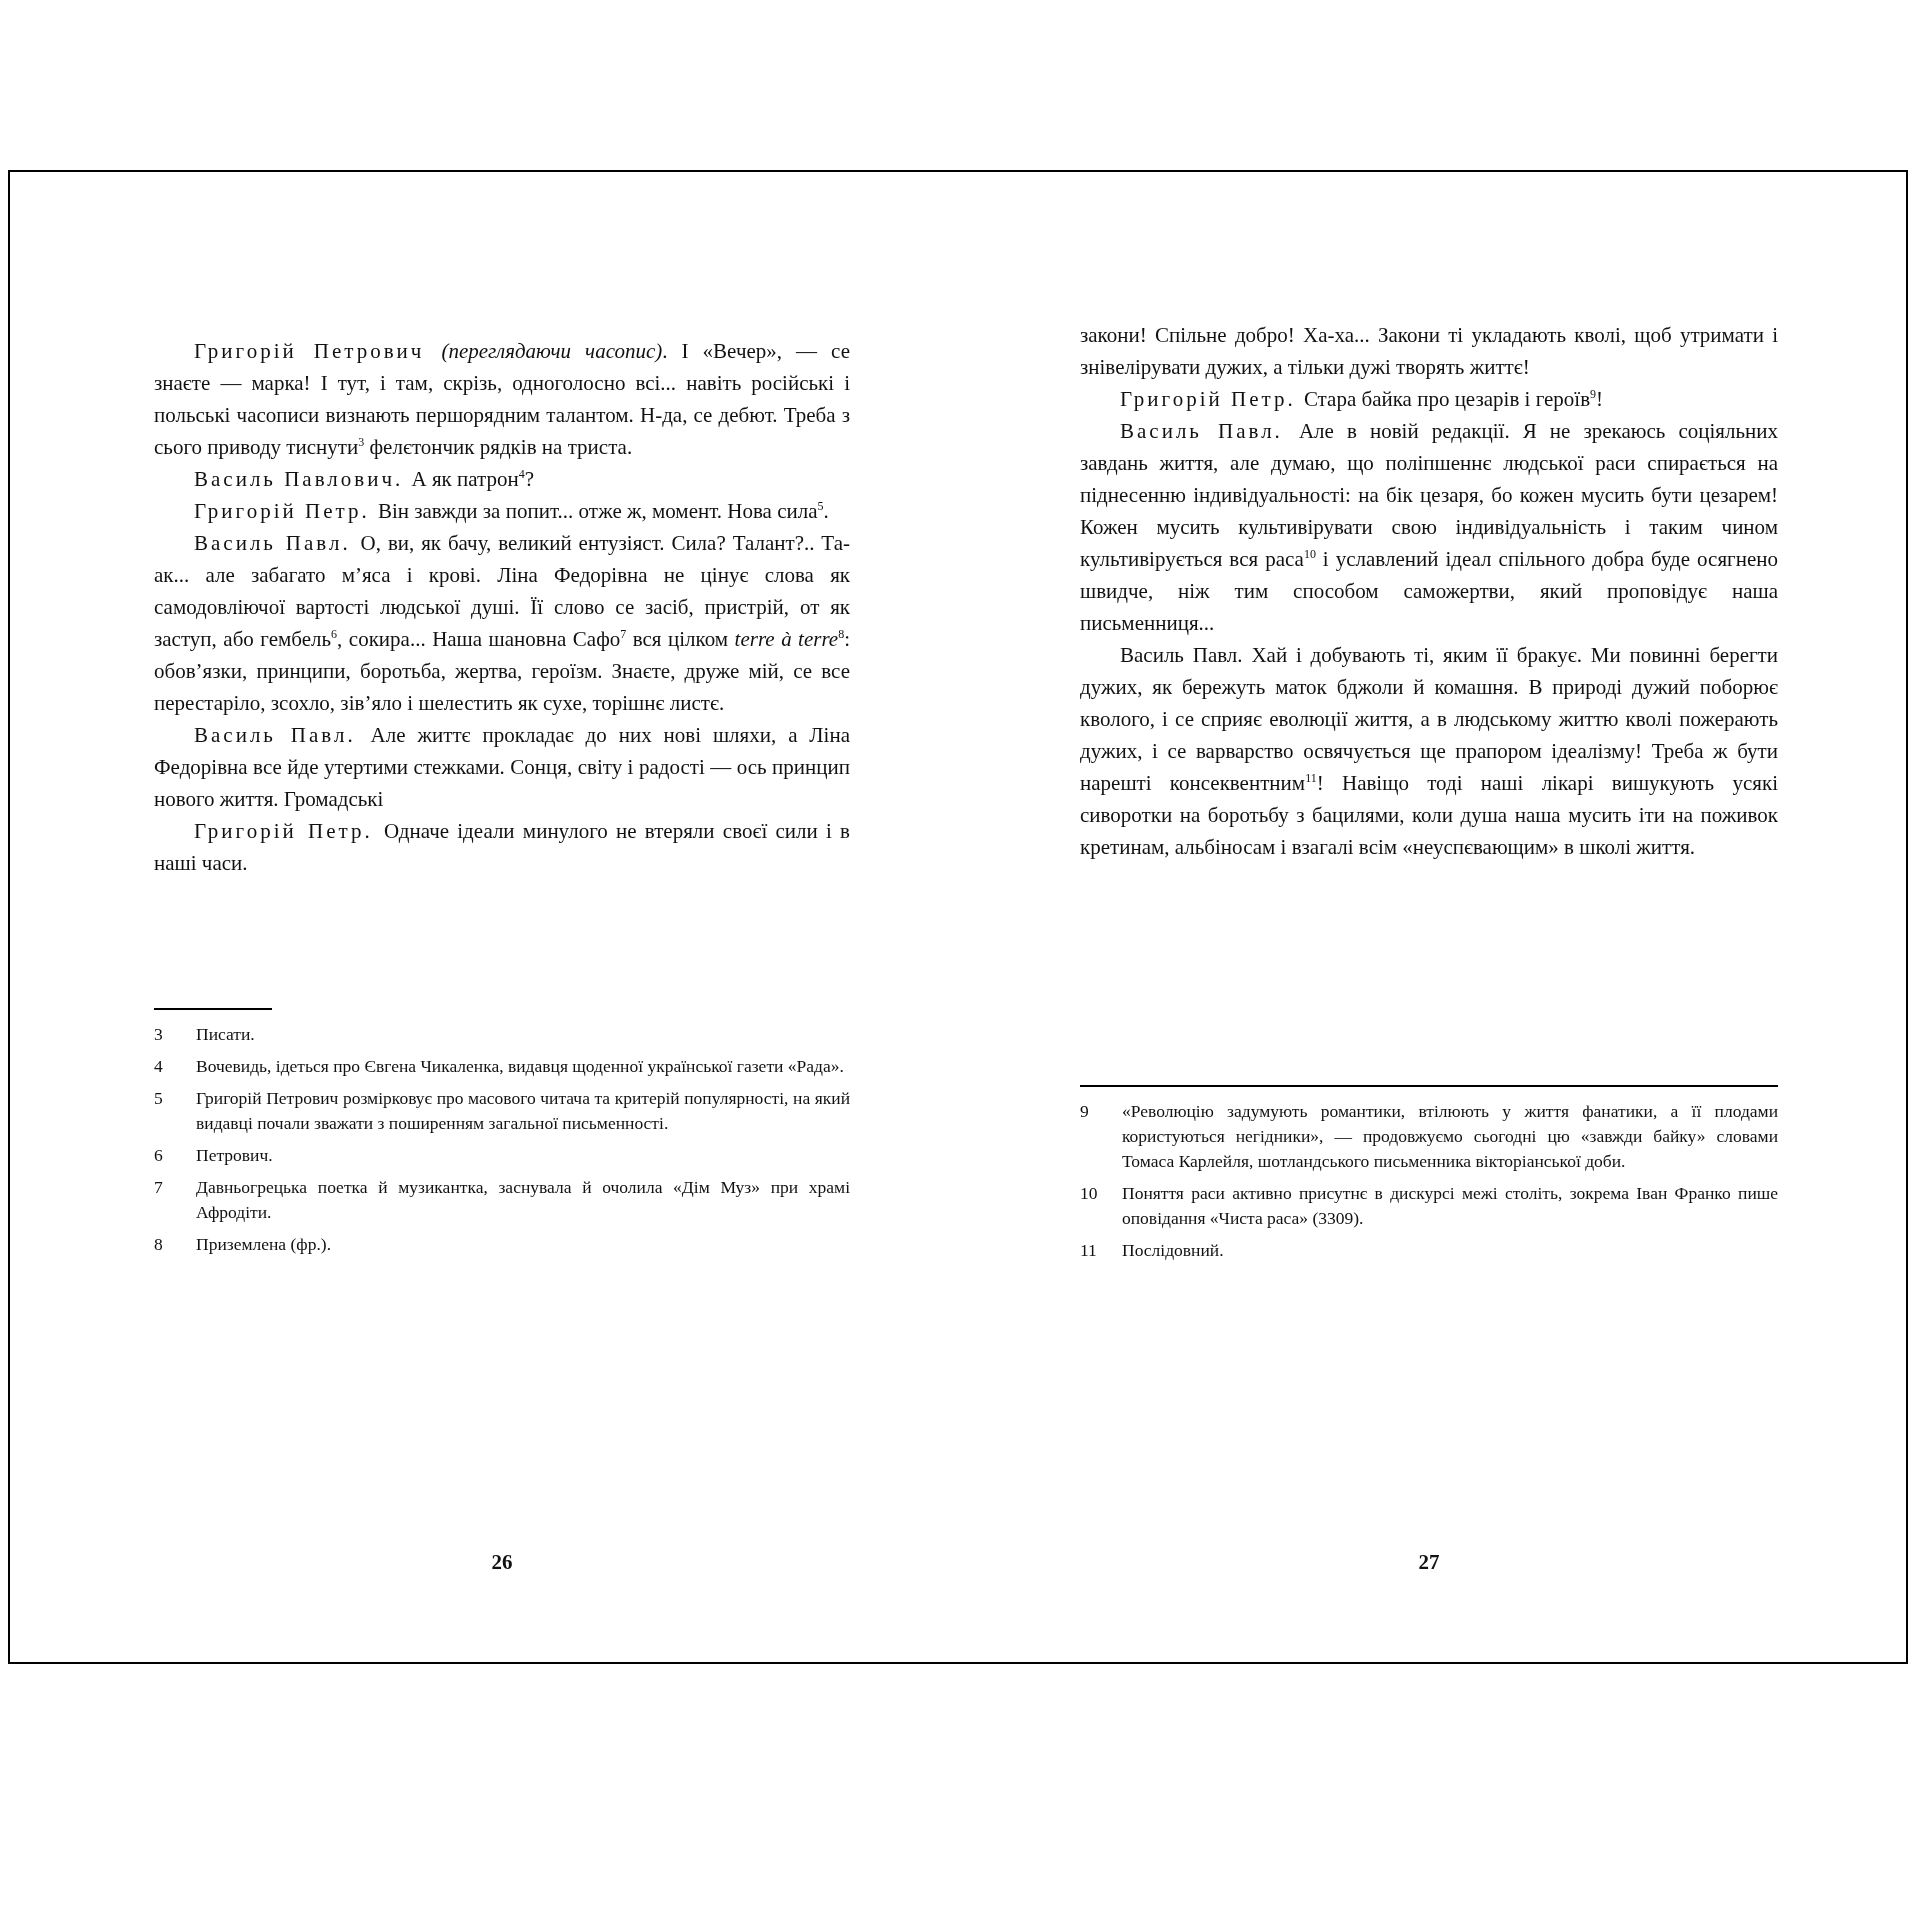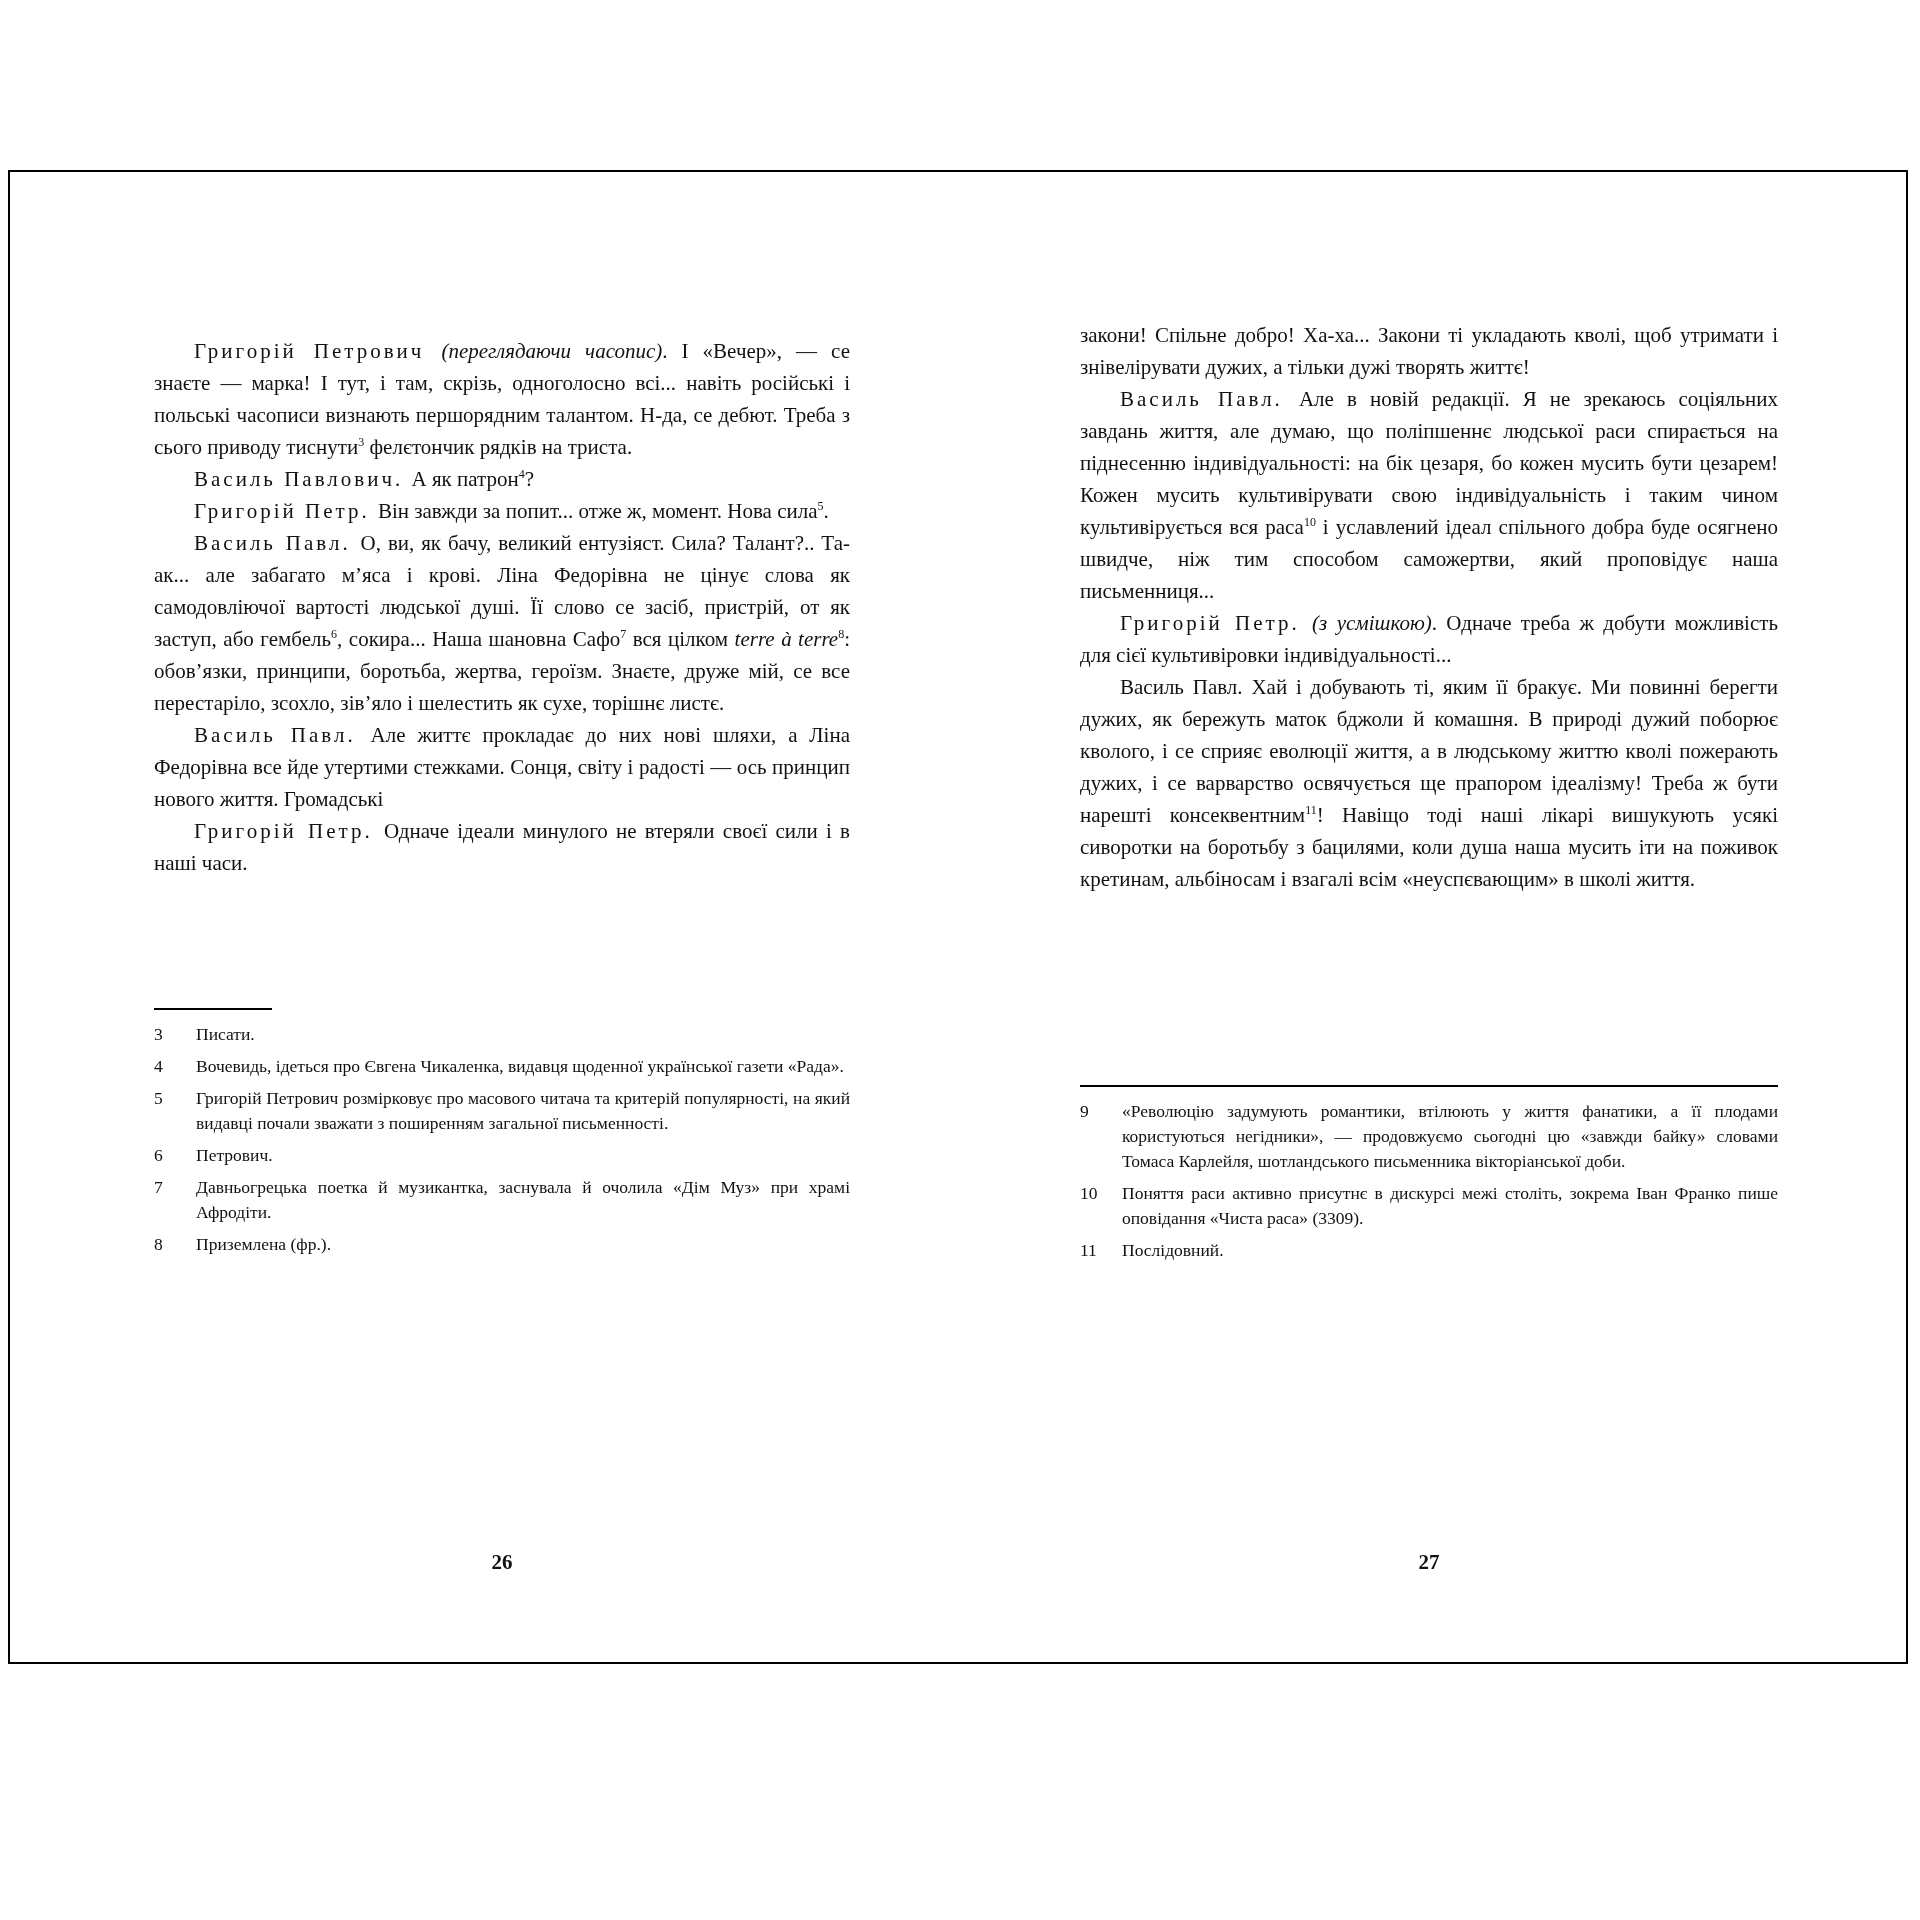--- a/index.html
+++ b/index.html
@@ -98,22 +98,22 @@
             <span class="fn-text">Приземлена (фр.).</span>
           </div>
         </div>
     </div>
     <div class="page-number">26</div>
   </div>
 
   <div class="page page-right">
     <div class="text-block">
         <p class="noindent"><span>закони! Спільне добро! Ха-ха... Закони ті укладають кволі, щоб утримати і знівелірувати дужих, а тільки дужі творять життє!</span></p>
+        <p><span class="char-name">Григорій Петр. </span><span>Стара байка про цезарів і героїв</span><sup>9</sup><span>!</span></p>
         <p><span class="char-name">Василь Павл. </span><span>Але в новій редакції. Я не зрекаюсь соціяльних завдань життя, але думаю, що поліпшеннє людської раси спирається на піднесенню індивідуальності: на бік цезаря, бо кожен мусить бути цезарем! Кожен мусить культивірувати свою індивідуальність і таким чином культивірується вся раса</span><sup>10</sup><span> і уславлений ідеал спільного добра буде осягнено швидче, ніж тим способом саможертви, який проповідує наша письменниця...</span></p>
-        <p><span class="char-name">Григорій Петр. </span><span class="stage-dir">(з усмішкою)</span><span>. Одначе треба ж добути можливість для сієї культивіровки індивідуальності...</span></p>
         <p><span>Василь Павл. Хай і добувають ті, яким її бракує. Ми повинні берегти дужих, як бережуть маток бджоли й комашня. В природі дужий поборює кволого, і се сприяє еволюції життя, а в людському життю кволі пожерають дужих, і се варварство освячується ще прапором ідеалізму! Треба ж бути нарешті консеквентним</span><sup>11</sup><span>! Навіщо тоді наші лікарі вишукують усякі сиворотки на боротьбу з бацилями, коли душа наша мусить іти на поживок кретинам, альбіносам і взагалі всім «неуспєвающим» в школі життя.</span></p>
       </div>
     <div class="footnote-area">
       <div class="fn-rule long"></div>
       <div>
           <div class="footnote">
             <span class="fn-num">9</span>
             <span class="fn-text">«Революцію задумують романтики, втілюють у життя фанатики, а її плодами користуються негідники», — продовжуємо сьогодні цю «завжди байку» словами Томаса Карлейля, шотландського письменника вікторіанської доби.</span>
           </div>
           <div class="footnote">

